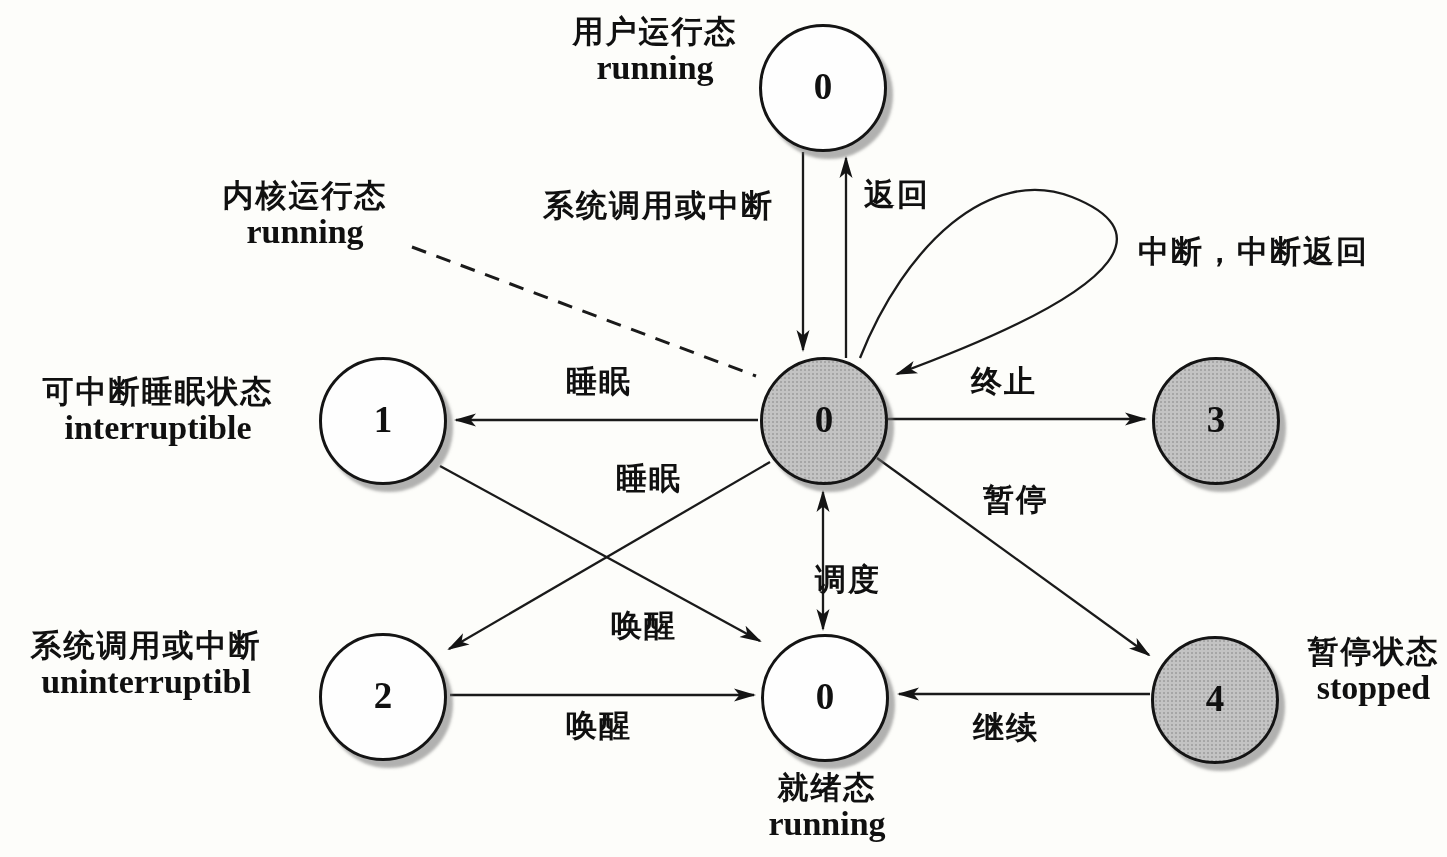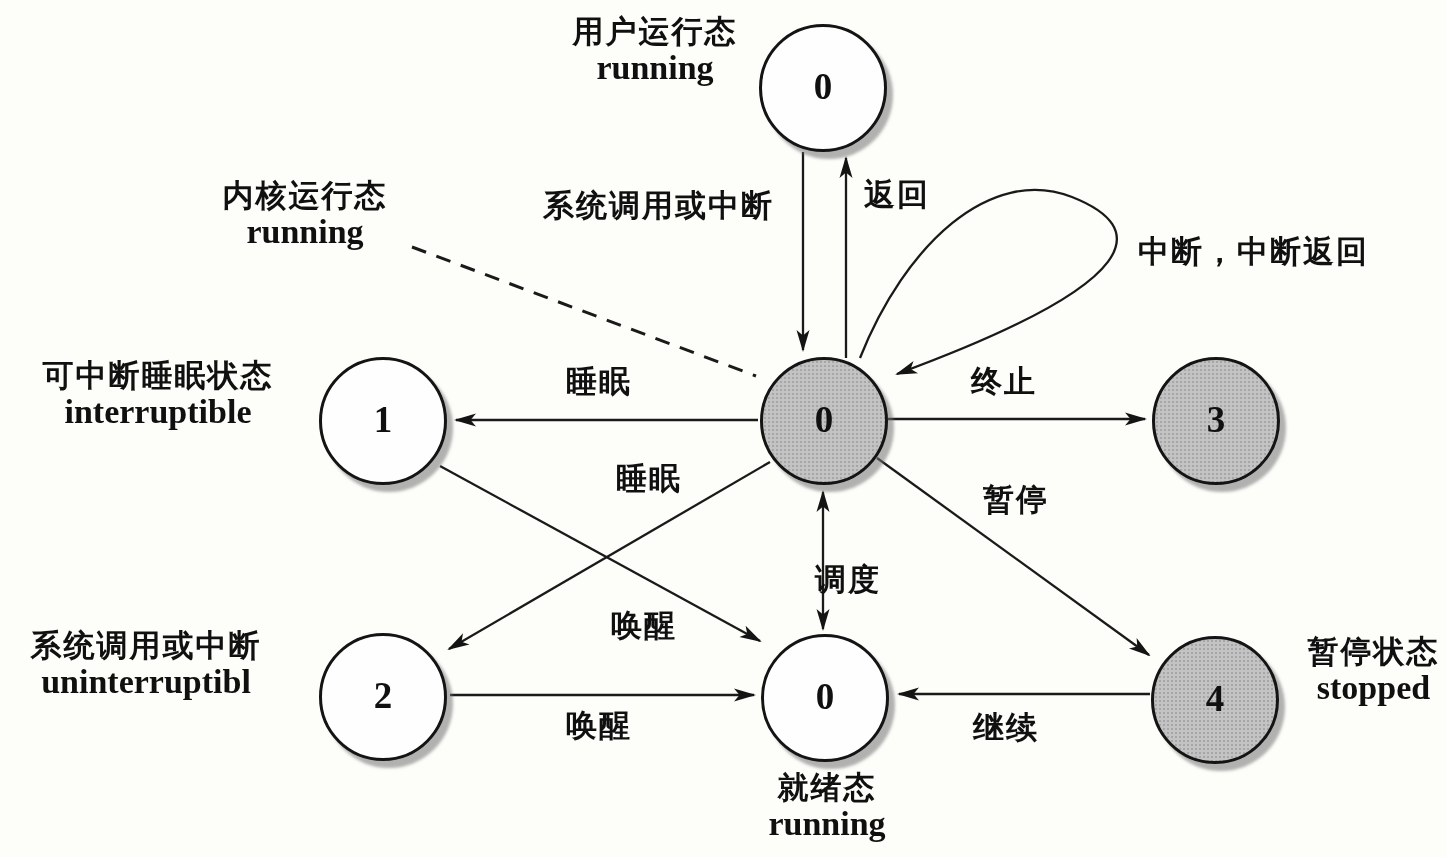--- a/index.html
+++ b/index.html
@@ -115,21 +115,21 @@
   </div>
 
   <div class="state-label" style="left:540px; top:16px; width:230px;">
     <div class="cn">用户运行态</div>
     <div class="en">running</div>
   </div>
   <div class="state-label" style="left:190px; top:180px; width:230px;">
     <div class="cn">内核运行态</div>
     <div class="en">running</div>
   </div>
-  <div class="state-label" style="left:22px; top:360px; width:272px;">
+  <div class="state-label" style="left:22px; top:376px; width:272px;">
     <div class="cn">可中断睡眠状态</div>
     <div class="en">interruptible</div>
   </div>
   <div class="state-label" style="left:0px; top:630px; width:292px;">
     <div class="cn">系统调用或中断</div>
     <div class="en">uninterruptibl</div>
   </div>
   <div class="state-label" style="left:1296px; top:636px; width:155px;">
     <div class="cn">暂停状态</div>
     <div class="en">stopped</div>

